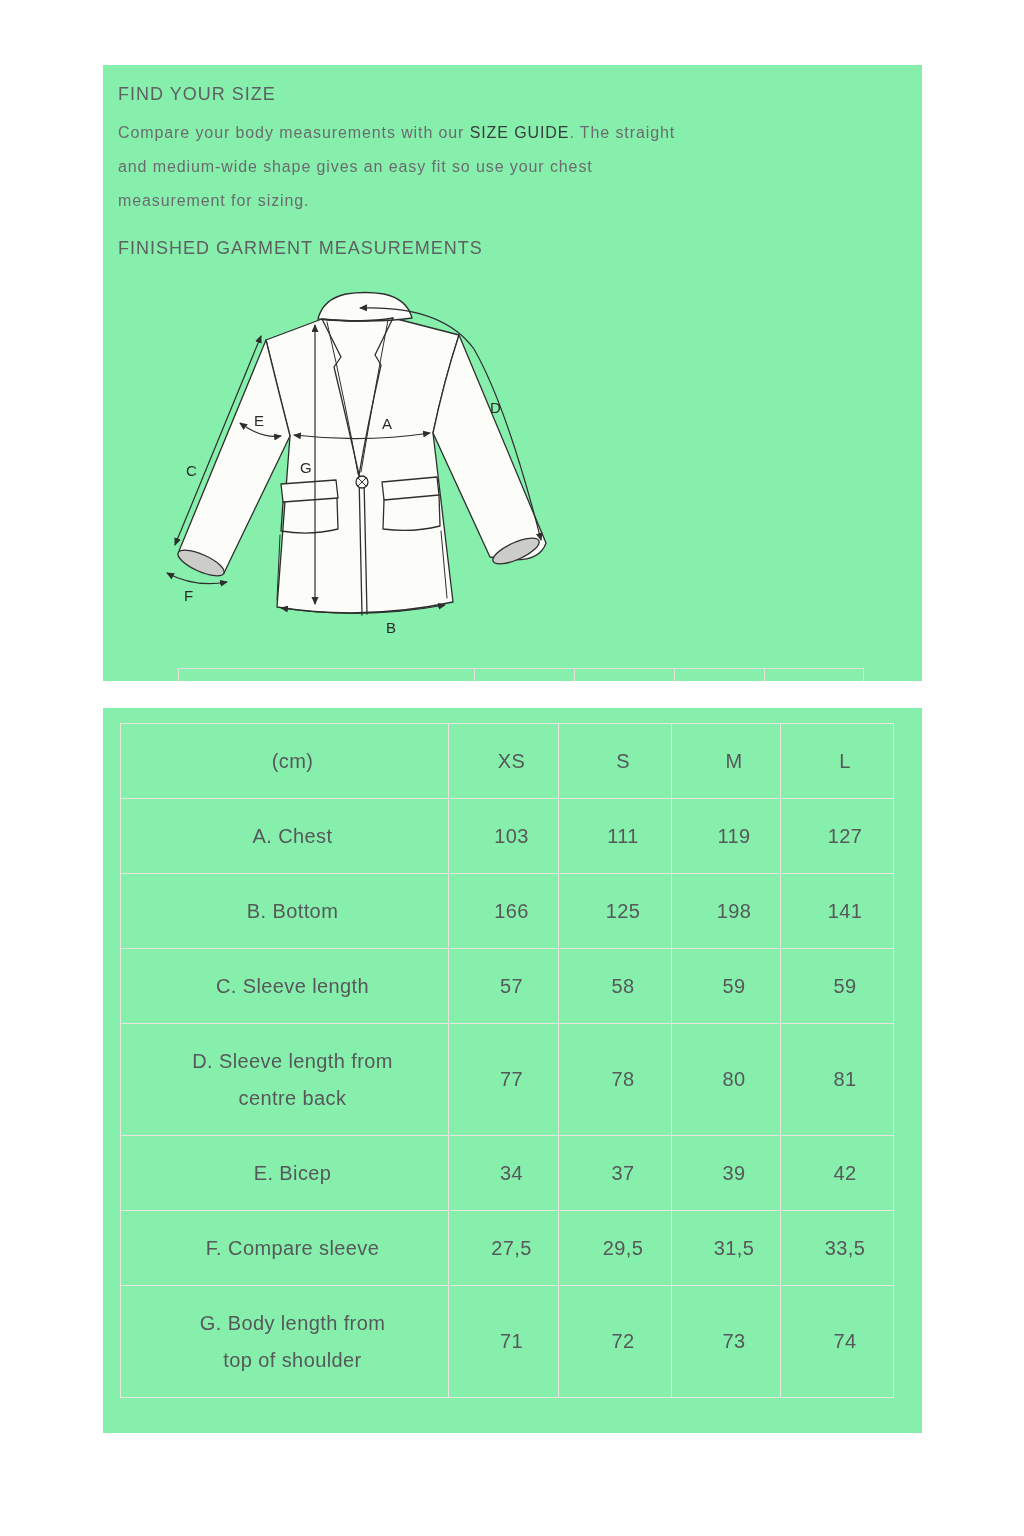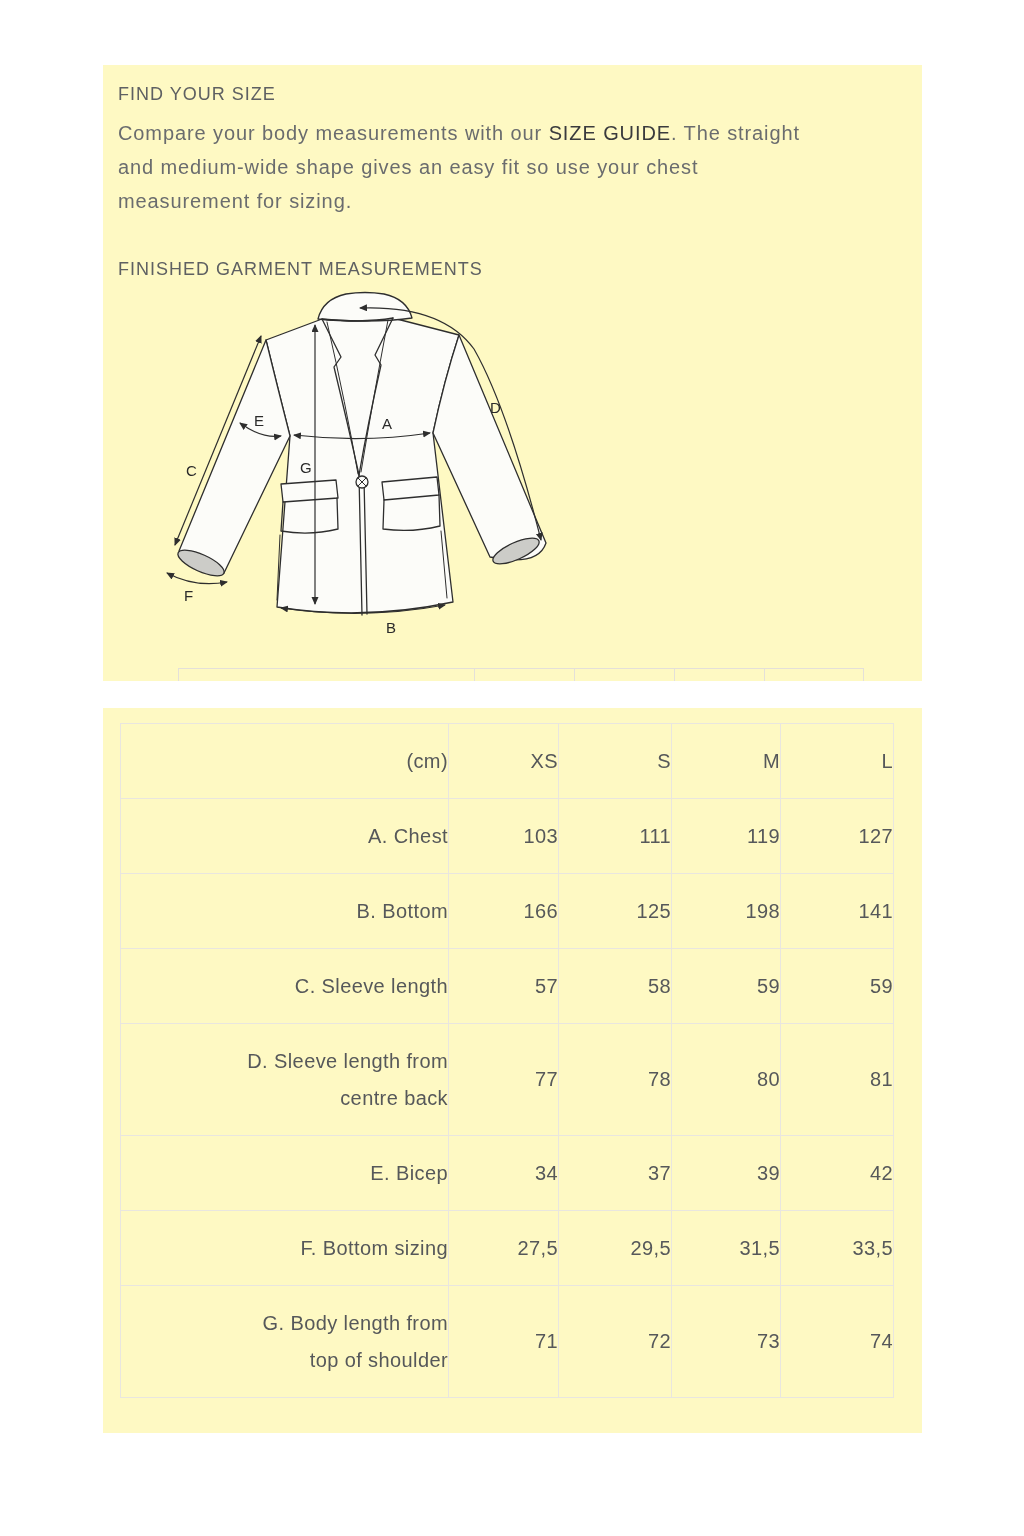--- a/index.html
+++ b/index.html
@@ -1,34 +1,34 @@
 <!DOCTYPE html>
 <html><head>
 <meta charset="utf-8">
 <style>
   * { margin:0; padding:0; box-sizing:border-box; }
   html,body { width:1024px; background:#ffffff; }
   body { font-family:"Liberation Sans", sans-serif; }
   .page { position:relative; width:1024px; height:1536px; background:#ffffff; overflow:hidden; }
 
-  .card { position:absolute; left:103px; width:819px; background:#fef9c3; }
+  .card { position:absolute; left:103px; width:819px; background:#86efac; }
   .card-info  { top:65px;  height:616px; overflow:hidden; }
   .card-table { top:708px; height:725px; }
 
   .section-heading {
     position:absolute; left:15px;
     font-size:18px; font-weight:400; letter-spacing:1px;
     color:#5e6062;
   }
   .h-find { top:19px; }
-  .h-finished { top:194px; }
+  .h-finished { top:173px; }
 
   .intro {
     position:absolute; left:15px; top:51px; width:800px;
-    font-size:20px; font-weight:400; letter-spacing:0.9px;
+    font-size:16px; font-weight:400; letter-spacing:0.9px;
     color:#6a6c6e; line-height:34px;
   }
   .size-guide-link { color:#3a3b3d; text-decoration:none; cursor:pointer; }
 
   .diagram { position:absolute; left:47px; top:220px; width:420px; height:360px; }
   .diagram svg text {
     font-family:"Liberation Sans", sans-serif;
     font-size:15px; fill:#2a2a2a; stroke:none;
   }
 
@@ -42,21 +42,21 @@
   }
   .ct1 { left:295px; } .ct2 { left:395px; } .ct3 { left:495px; } .ct4 { left:585px; }
 
   table.sizes {
     position:absolute; left:17px; top:15px; width:773px;
     border-collapse:collapse; table-layout:fixed;
   }
   table.sizes th, table.sizes td {
     border:1px solid #e9e6df;
     font-size:20px; font-weight:400; letter-spacing:0.4px;
-    color:#56585a; text-align:right; vertical-align:middle;
+    color:#56585a; text-align:center; vertical-align:middle;
     padding-left:16px; line-height:37px;
   }
   tr.row-std { height:75px; }
   tr.row-tall { height:112px; }
   td .lbl { display:inline-block; max-width:215px; }
 </style>
 </head>
 <body>
 
 <div class="page">
@@ -191,21 +191,21 @@
         <td>81</td>
       </tr>
       <tr class="row-std">
         <td><span class="lbl">E. Bicep</span></td>
         <td>34</td>
         <td>37</td>
         <td>39</td>
         <td>42</td>
       </tr>
       <tr class="row-std">
-        <td><span class="lbl">F. Bottom sizing</span></td>
+        <td><span class="lbl">F. Compare sleeve</span></td>
         <td>27,5</td>
         <td>29,5</td>
         <td>31,5</td>
         <td>33,5</td>
       </tr>
       <tr class="row-tall">
         <td><span class="lbl">G. Body length from top of shoulder</span></td>
         <td>71</td>
         <td>72</td>
         <td>73</td>

